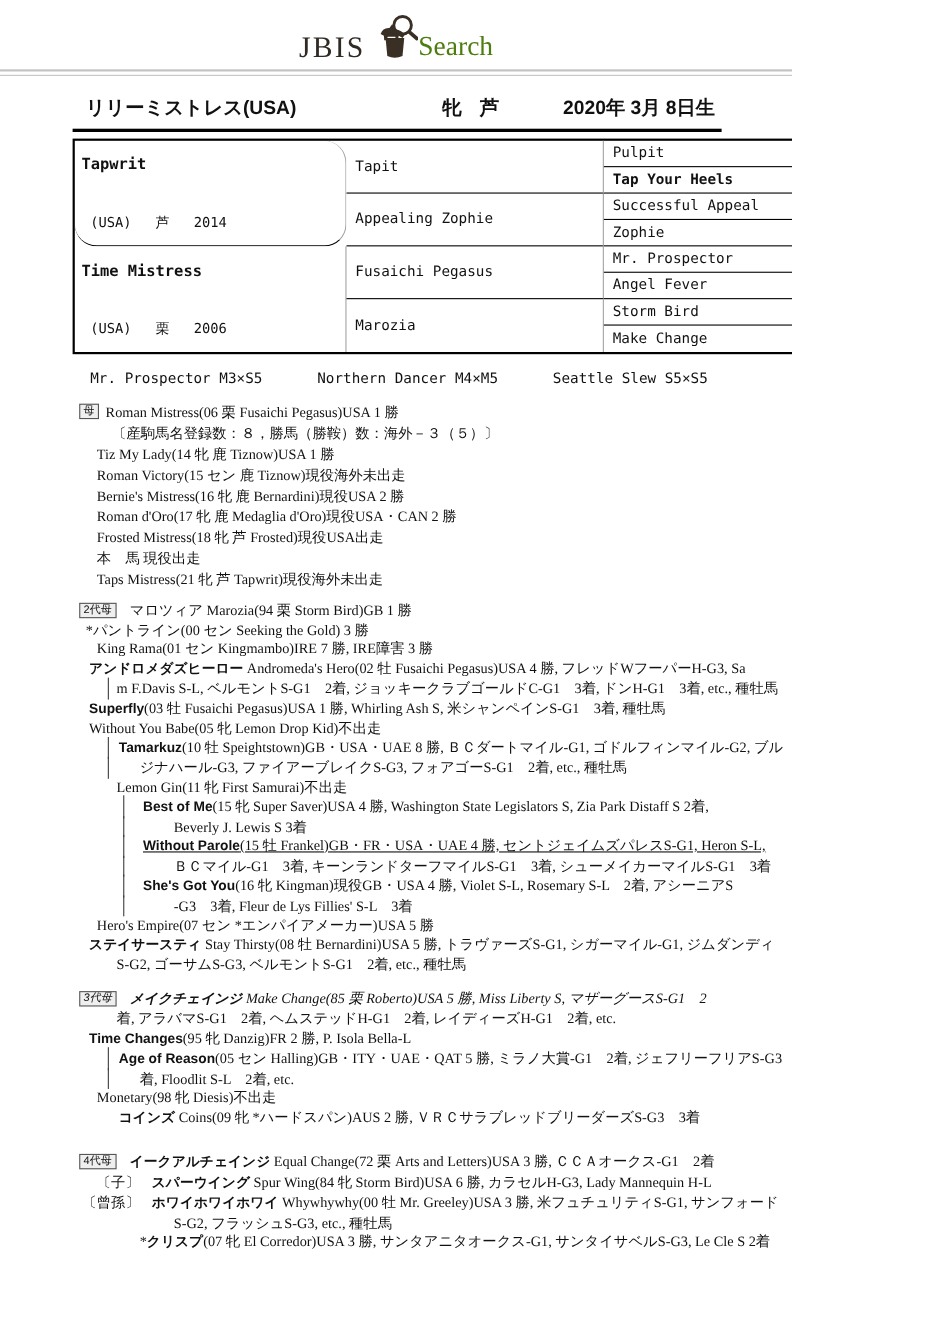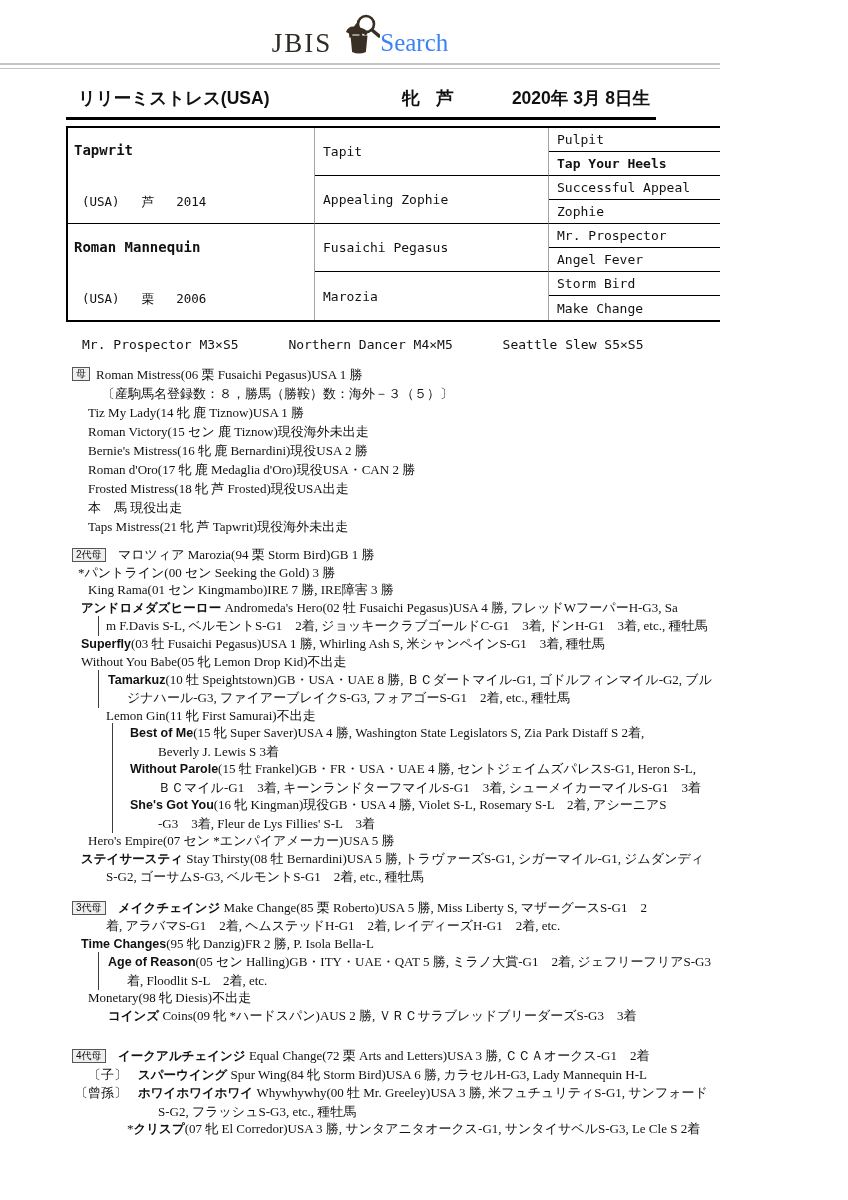--- a/index.html
+++ b/index.html
@@ -3,21 +3,21 @@
 <meta charset="utf-8">
 <style>
   html,body{margin:0;padding:0;background:#fff;}
   .page{position:relative;width:720px;height:1200px;background:#fff;overflow:hidden;
         font-family:"Liberation Serif","DejaVu Serif",serif;color:#111;}
 
   
   .logo-bar{padding-top:12px;height:46px;display:flex;justify-content:center;align-items:flex-end;}
   .logo{display:flex;align-items:flex-end;gap:1px;cursor:pointer;}
   .logo-jbis{font-size:27px;letter-spacing:2px;color:#2f2a24;line-height:30px;}
-  .logo-search{font-size:25px;color:#3b82f6;line-height:30px;margin-left:-2px;}
+  .logo-search{font-size:25px;color:#4d7c0f;line-height:30px;margin-left:-2px;}
   .logo-icon{margin:0 1px -2px 3px;}
   .double-rule{margin-top:5px;height:3px;border-top:2px solid #c4c4c4;border-bottom:1px solid #c4c4c4;}
 
   
   .title-row{margin:17px 64px 0 66px;padding:0 6px 7px 12px;border-bottom:3px solid #000;
              display:flex;align-items:baseline;
              font-family:"Liberation Sans","DejaVu Sans",sans-serif;font-weight:bold;font-size:17.5px;}
   .title-name{flex:1;}
   .title-sex{margin-right:52px;letter-spacing:6px;}
 
@@ -85,28 +85,28 @@
   </div>
   <div class="double-rule"></div>
 
   <div class="title-row">
     <span class="title-name">リリーミストレス(USA)</span>
     <span class="title-sex">牝 芦</span>
     <span class="title-birth">2020年 3月 8日生</span>
   </div>
 
   <div class="ped-table">
-    <div class="cell main-cell br bb" style="grid-column:1;grid-row:1/5;">
+    <div class="cell main-cell br bb" style="grid-column:1;grid-row:1/5;border-radius:20px;">
       <span class="main-name">Tapwrit</span>
       <span class="main-detail">
         <span>(USA)</span><span>芦</span><span>2014</span>
       </span>
     </div>
     <div class="cell main-cell br" style="grid-column:1;grid-row:5/9;">
-      <span class="main-name">Roman Mannequin</span>
+      <span class="main-name">Time Mistress</span>
       <span class="main-detail">
         <span>(USA)</span><span>栗</span><span>2006</span>
       </span>
     </div>
     <div class="cell br bb" style="grid-column:2;grid-row:1/3;">Tapit</div>
     <div class="cell br bb" style="grid-column:2;grid-row:3/5;">Appealing Zophie</div>
     <div class="cell br bb" style="grid-column:2;grid-row:5/7;">Fusaichi Pegasus</div>
     <div class="cell br" style="grid-column:2;grid-row:7/9;">Marozia</div>
     <div class="cell bb" style="grid-column:3;grid-row:1;">Pulpit</div>
     <div class="cell bb" style="grid-column:3;grid-row:2;font-weight:bold;">Tap Your Heels</div>
@@ -145,30 +145,30 @@
         <div class="line" style="padding-left: 16px;"><span class="seg">King Rama(01 セン Kingmambo)IRE 7 勝, IRE障害 3 勝</span></div>
         <div class="line" style="padding-left: 9px;"><span class="seg b">アンドロメダズヒーロー</span><span class="seg"> Andromeda's Hero(02 牡 Fusaichi Pegasus)USA 4 勝, フレッドWフーパーH-G3, Sa</span></div>
         <div class="line" style="padding-left: 34px;"><span class="guide" style="left: 26px;"></span><span class="seg">m F.Davis S-L, ベルモントS-G1　2着, ジョッキークラブゴールドC-G1　3着, ドンH-G1　3着, etc., 種牡馬</span></div>
         <div class="line" style="padding-left: 9px;"><span class="seg b">Superfly</span><span class="seg">(03 牡 Fusaichi Pegasus)USA 1 勝, Whirling Ash S, 米シャンペインS-G1　3着, 種牡馬</span></div>
         <div class="line" style="padding-left: 9px;"><span class="seg">Without You Babe(05 牝 Lemon Drop Kid)不出走</span></div>
         <div class="line" style="padding-left: 36px;"><span class="guide" style="left: 26px;"></span><span class="seg b">Tamarkuz</span><span class="seg">(10 牡 Speightstown)GB・USA・UAE 8 勝, ＢＣダートマイル-G1, ゴドルフィンマイル-G2, ブル</span></div>
         <div class="line" style="padding-left: 55px;"><span class="guide" style="left: 26px;"></span><span class="seg">ジナハール-G3, ファイアーブレイクS-G3, フォアゴーS-G1　2着, etc., 種牡馬</span></div>
         <div class="line" style="padding-left: 34px;"><span class="seg">Lemon Gin(11 牝 First Samurai)不出走</span></div>
         <div class="line" style="padding-left: 58px;"><span class="guide" style="left: 40px;"></span><span class="seg b">Best of Me</span><span class="seg">(15 牝 Super Saver)USA 4 勝, Washington State Legislators S, Zia Park Distaff S 2着,</span></div>
         <div class="line" style="padding-left: 86px;"><span class="guide" style="left: 40px;"></span><span class="seg">Beverly J. Lewis S 3着</span></div>
-        <div class="line" style="padding-left: 58px;"><span class="guide" style="left: 40px;"></span><span class="seg b">Without Parole</span><span class="seg">(15 牡 Frankel)GB・FR・USA・UAE 4 勝, セントジェイムズパレスS-G1, Heron S-L,</span></div>
+        <div class="line" style="padding-left: 58px; text-decoration: underline;"><span class="guide" style="left: 40px;"></span><span class="seg b">Without Parole</span><span class="seg">(15 牡 Frankel)GB・FR・USA・UAE 4 勝, セントジェイムズパレスS-G1, Heron S-L,</span></div>
         <div class="line" style="padding-left: 86px;"><span class="guide" style="left: 40px;"></span><span class="seg">ＢＣマイル-G1　3着, キーンランドターフマイルS-G1　3着, シューメイカーマイルS-G1　3着</span></div>
         <div class="line" style="padding-left: 58px;"><span class="guide" style="left: 40px;"></span><span class="seg b">She's Got You</span><span class="seg">(16 牝 Kingman)現役GB・USA 4 勝, Violet S-L, Rosemary S-L　2着, アシーニアS</span></div>
         <div class="line" style="padding-left: 86px;"><span class="guide" style="left: 40px;"></span><span class="seg">-G3　3着, Fleur de Lys Fillies' S-L　3着</span></div>
         <div class="line" style="padding-left: 16px;"><span class="seg">Hero's Empire(07 セン *エンパイアメーカー)USA 5 勝</span></div>
         <div class="line" style="padding-left: 9px;"><span class="seg b">ステイサースティ</span><span class="seg"> Stay Thirsty(08 牡 Bernardini)USA 5 勝, トラヴァーズS-G1, シガーマイル-G1, ジムダンディ</span></div>
         <div class="line" style="padding-left: 34px;"><span class="seg">S-G2, ゴーサムS-G3, ベルモントS-G1　2着, etc., 種牡馬</span></div>
       </div>
       <div class="section s2">
-        <div class="line" style="padding-left: 46px;"><span class="gen-label">3代母</span><span class="seg b">メイクチェインジ</span><span class="seg"> Make Change(85 栗 Roberto)USA 5 勝, Miss Liberty S, マザーグースS-G1　2</span></div>
+        <div class="line" style="padding-left: 46px; font-style: italic;"><span class="gen-label">3代母</span><span class="seg b">メイクチェインジ</span><span class="seg"> Make Change(85 栗 Roberto)USA 5 勝, Miss Liberty S, マザーグースS-G1　2</span></div>
         <div class="line" style="padding-left: 34px;"><span class="seg">着, アラバマS-G1　2着, ヘムステッドH-G1　2着, レイディーズH-G1　2着, etc.</span></div>
         <div class="line" style="padding-left: 9px;"><span class="seg b">Time Changes</span><span class="seg">(95 牝 Danzig)FR 2 勝, P. Isola Bella-L</span></div>
         <div class="line" style="padding-left: 36px;"><span class="guide" style="left: 26px;"></span><span class="seg b">Age of Reason</span><span class="seg">(05 セン Halling)GB・ITY・UAE・QAT 5 勝, ミラノ大賞-G1　2着, ジェフリーフリアS-G3　2</span></div>
         <div class="line" style="padding-left: 55px;"><span class="guide" style="left: 26px;"></span><span class="seg">着, Floodlit S-L　2着, etc.</span></div>
         <div class="line" style="padding-left: 16px;"><span class="seg">Monetary(98 牝 Diesis)不出走</span></div>
         <div class="line" style="padding-left: 36px;"><span class="seg b">コインズ</span><span class="seg"> Coins(09 牝 *ハードスパン)AUS 2 勝, ＶＲＣサラブレッドブリーダーズS-G3　3着</span></div>
       </div>
       <div class="section s3">
         <div class="line" style="padding-left: 46px;"><span class="gen-label">4代母</span><span class="seg b">イークアルチェインジ</span><span class="seg"> Equal Change(72 栗 Arts and Letters)USA 3 勝, ＣＣＡオークス-G1　2着</span></div>
         <div class="line" style="padding-left: 66px;"><span class="prefix" style="left: 16px;">〔子〕</span><span class="seg b">スパーウイング</span><span class="seg"> Spur Wing(84 牝 Storm Bird)USA 6 勝, カラセルH-G3, Lady Mannequin H-L</span></div>

